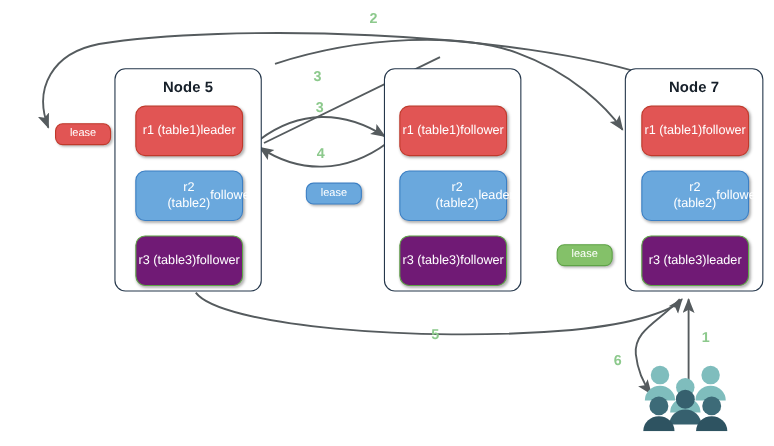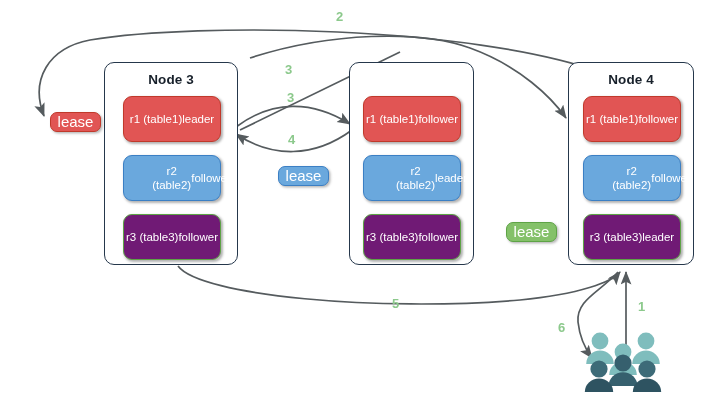--- a/index.html
+++ b/index.html
@@ -52,21 +52,21 @@
   .chip.red   {background:#e15554;border:1.5px solid #c0392b;}
   .chip.blue  {background:#6aa8dd;border:1.5px solid #3b7fc4;padding-left:39px;}
   .chip.green {background:#701a75;border:1.5px solid #5ea346;}
 
   
   .lease{
     position:absolute;
     box-sizing:border-box;
     border-radius:7px;
     color:#ffffff;
-    font-size:15px;
+    font-size:10px;
     line-height:11.5px;
     display:flex;align-items:center;justify-content:center;
     box-shadow:1.5px 1.5px 2.5px rgba(0,0,0,0.28);
   }
   .lease.red   {background:#e15554;border:1.5px solid #c0392b;}
   .lease.blue  {background:#6aa8dd;border:1.5px solid #3b7fc4;}
   .lease.green {background:#84c169;border:1.5px solid #5ea346;}
 
   
   .step{
@@ -104,21 +104,21 @@
     <path d="M352,130 C314,158 272,158 236,134" fill="none" stroke="#555b5e" stroke-width="1.7" marker-end="url(#ah)"></path>
 
     <path d="M178,266 C200,296 380,312 520,300 C580,294 612,282 620,272" fill="none" stroke="#555b5e" stroke-width="1.7" marker-end="url(#ah)"></path>
 
     <path d="M626,355 L626,272" fill="none" stroke="#555b5e" stroke-width="1.7" marker-end="url(#ah)"></path>
 
     <path d="M618,272 C600,292 576,300 578,322 C580,340 586,350 592,358" fill="none" stroke="#555b5e" stroke-width="1.7" marker-end="url(#ah)"></path>
   </svg>
 
   <div class="node" style="left:104px;top:62px;width:134px;height:203px;">
-    <div class="node-title">Node 3</div>
+    <div class="node-title">Node 5</div>
 
     <div class="chip red" style="left:18px;top:33px;width:98px;height:46px;">
       <span>r1 (table1)</span>
       <span>leader</span>
     </div>
 
     <div class="chip blue" style="left:18px;top:92px;width:98px;height:46px;">
       <span>r2 (table2)</span>
       <span>follower</span>
     </div>
@@ -141,21 +141,21 @@
       <span>leader</span>
     </div>
 
     <div class="chip green" style="left:13px;top:151px;width:98px;height:46px;">
       <span>r3 (table3)</span>
       <span>follower</span>
     </div>
   </div>
 
   <div class="node" style="left:568px;top:62px;width:126px;height:203px;">
-    <div class="node-title">Node 4</div>
+    <div class="node-title">Node 7</div>
 
     <div class="chip red" style="left:14px;top:33px;width:98px;height:46px;">
       <span>r1 (table1)</span>
       <span>follower</span>
     </div>
 
     <div class="chip blue" style="left:14px;top:92px;width:98px;height:46px;">
       <span>r2 (table2)</span>
       <span>follower</span>
     </div>

